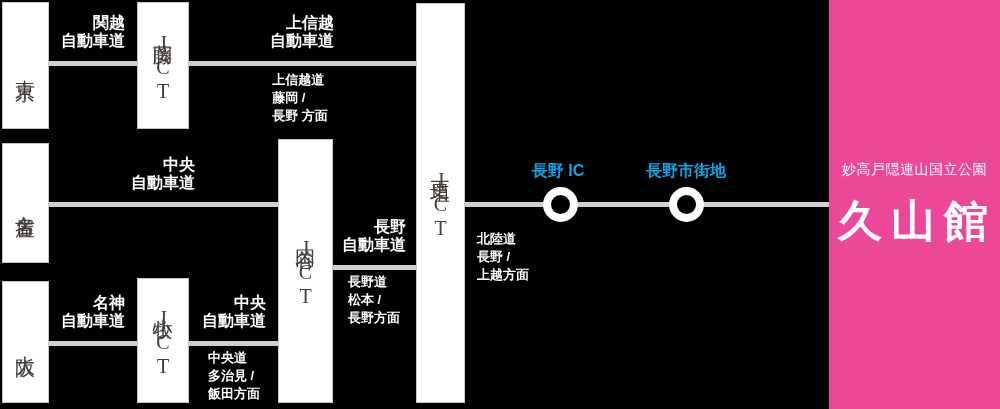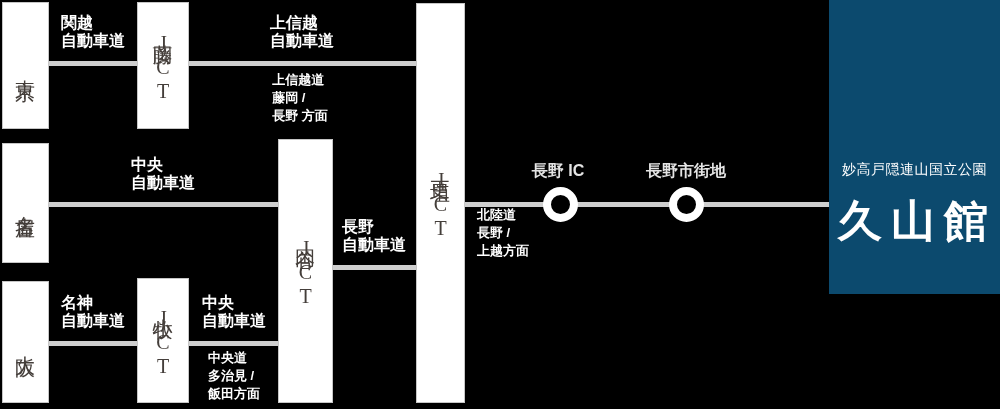--- a/index.html
+++ b/index.html
@@ -15,34 +15,34 @@
     position:absolute; box-sizing:border-box; background:#fff;
     border:1px solid #c6c6c6; display:flex; align-items:center; justify-content:center;
     z-index:3;
   }
   .vtext {
     writing-mode:vertical-rl; text-orientation:upright;
     font-family:"Liberation Serif","DejaVu Serif",serif;
     font-size:20px; letter-spacing:2px; color:#443e3a; line-height:1;
   }
   
-  .road { position:absolute; transform:translateX(-50%); text-align:left; z-index:2; }
+  .road { position:absolute; transform:translateX(-50%); text-align:right; z-index:2; }
   .road span { display:block; font-weight:bold; font-size:16px; line-height:18px; color:#fff; white-space:nowrap; }
   
   .dir { position:absolute; transform:translateX(-50%); text-align:left; z-index:2; }
   .dir span { display:block; font-weight:bold; font-size:13px; line-height:18px; color:#fff; white-space:nowrap; }
   
-  .pt { position:absolute; transform:translateX(-50%); font-weight:bold; font-size:16px; line-height:17px; color:#e5e5e5; white-space:nowrap; z-index:2; }
+  .pt { position:absolute; transform:translateX(-50%); font-weight:bold; font-size:16px; line-height:17px; color:#0ea5e9; white-space:nowrap; z-index:2; }
   
   .ring {
     position:absolute; width:19px; height:19px; border:8px solid #fff;
     border-radius:50%; background:#000; z-index:2;
   }
   
-  .panel { position:absolute; left:829px; top:0; width:171px; height:294px; background:#0c4a6e; z-index:4; }
+  .panel { position:absolute; left:829px; top:0; width:171px; height:409px; background:#ec4899; z-index:4; }
   .panel .small {
     position:absolute; left:0; right:0; text-align:center; color:#fff;
     font-family:"Liberation Serif","DejaVu Serif",serif;
     font-size:14px; line-height:15px; letter-spacing:0.5px; white-space:nowrap;
   }
   .panel .big {
     position:absolute; left:0; right:18px; text-align:center; color:#fff;
     font-family:"Liberation Serif","DejaVu Serif",serif; font-weight:bold;
     font-size:44px; line-height:46px; letter-spacing:9px; text-indent:9px; white-space:nowrap;
   }
@@ -105,26 +105,31 @@
   <div class="road" style="left:234px;top:294px">
     <span>中央</span>
     <span>自動車道</span>
   </div>
 
   <div class="dir" style="left:300px;top:71px">
     <span>上信越道</span>
     <span>藤岡 /</span>
     <span>長野 方面</span>
   </div>
+  <div class="dir" style="left:374px;top:273px">
+    <span>長野道</span>
+    <span>松本 /</span>
+    <span>長野方面</span>
+  </div>
   <div class="dir" style="left:234px;top:349px">
     <span>中央道</span>
     <span>多治見 /</span>
     <span>飯田方面</span>
   </div>
-  <div class="dir" style="left:503px;top:206px">
+  <div class="dir" style="left:503px;top:230px">
     <span>北陸道</span>
     <span>長野 /</span>
     <span>上越方面</span>
   </div>
 
 
 
   <div class="pt" style="left:558px;top:162px">長野 IC</div>
   <div class="pt" style="left:686px;top:162px">長野市街地</div>
 

